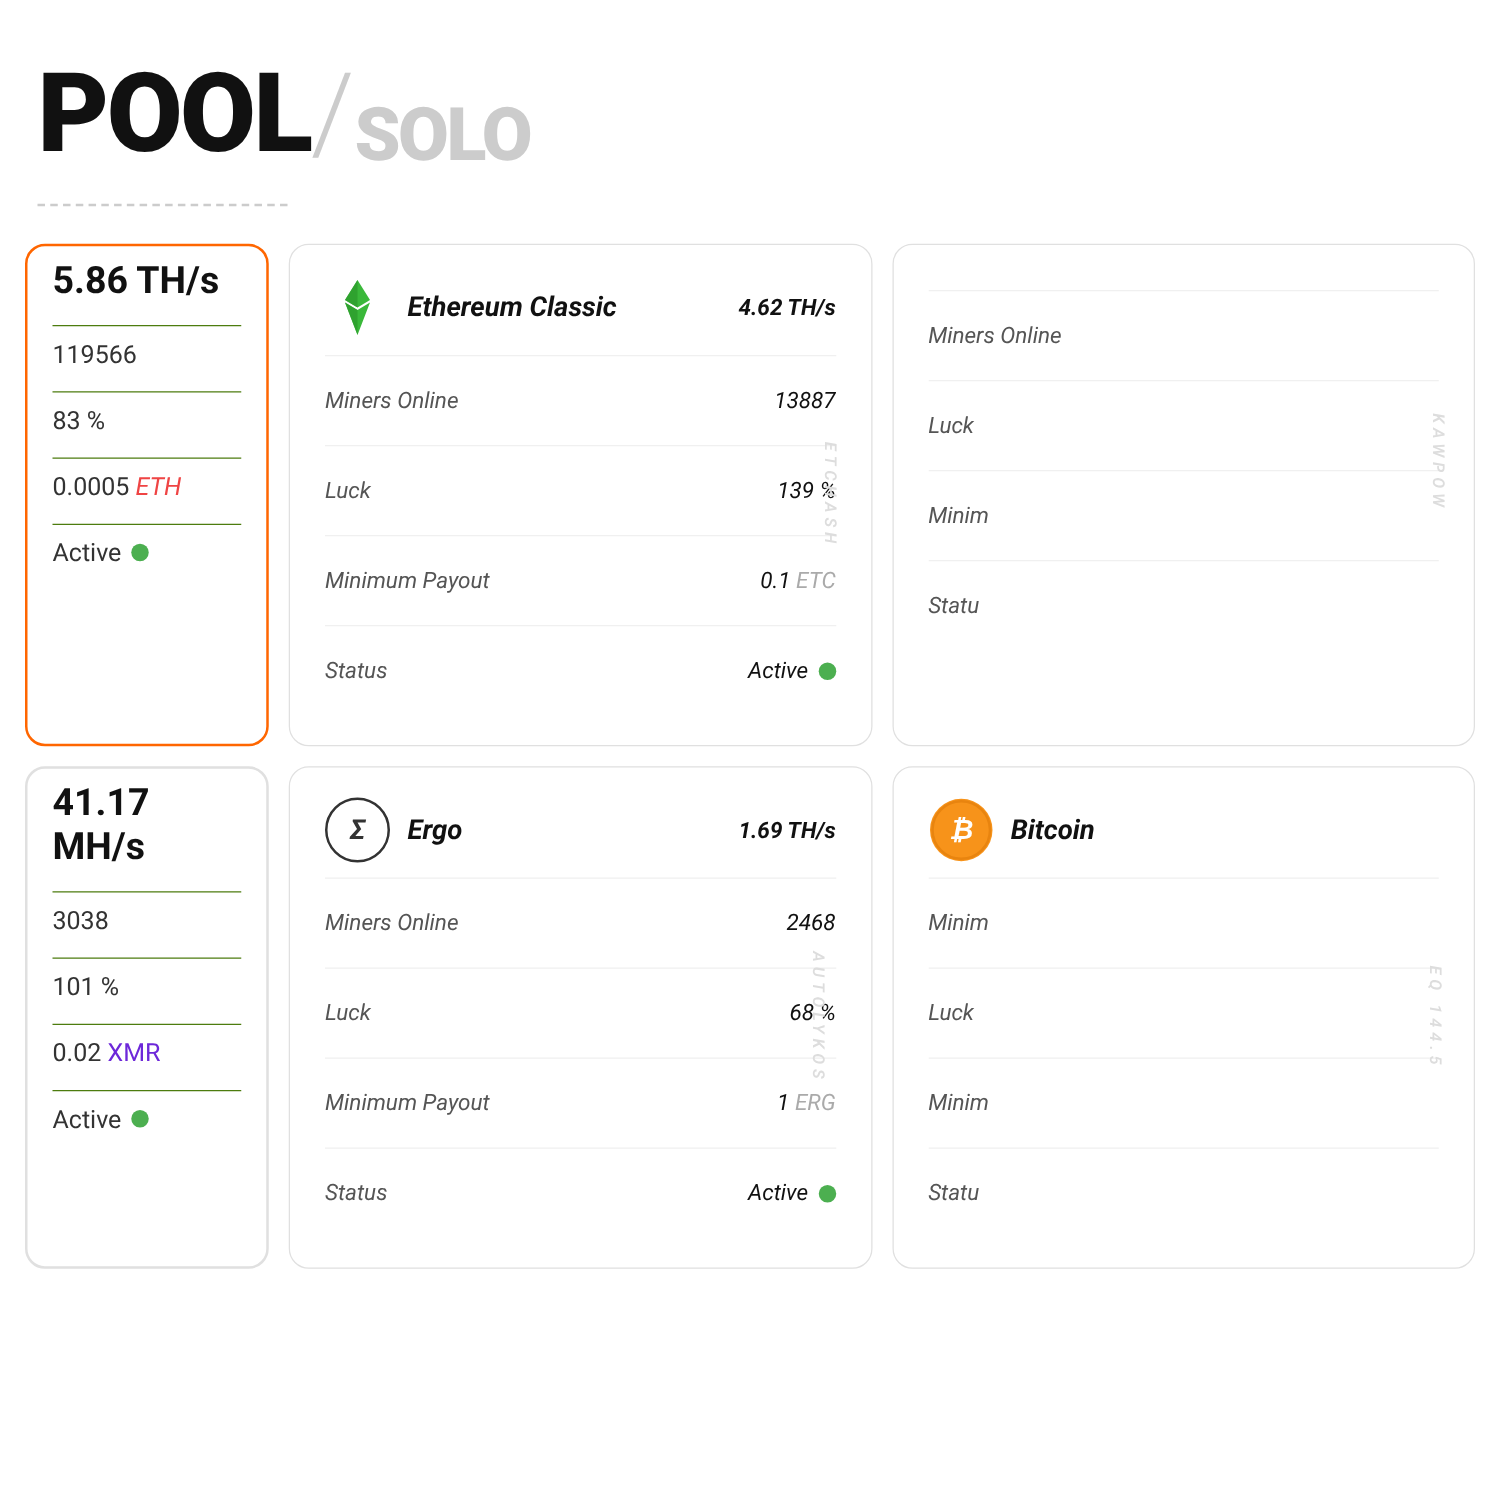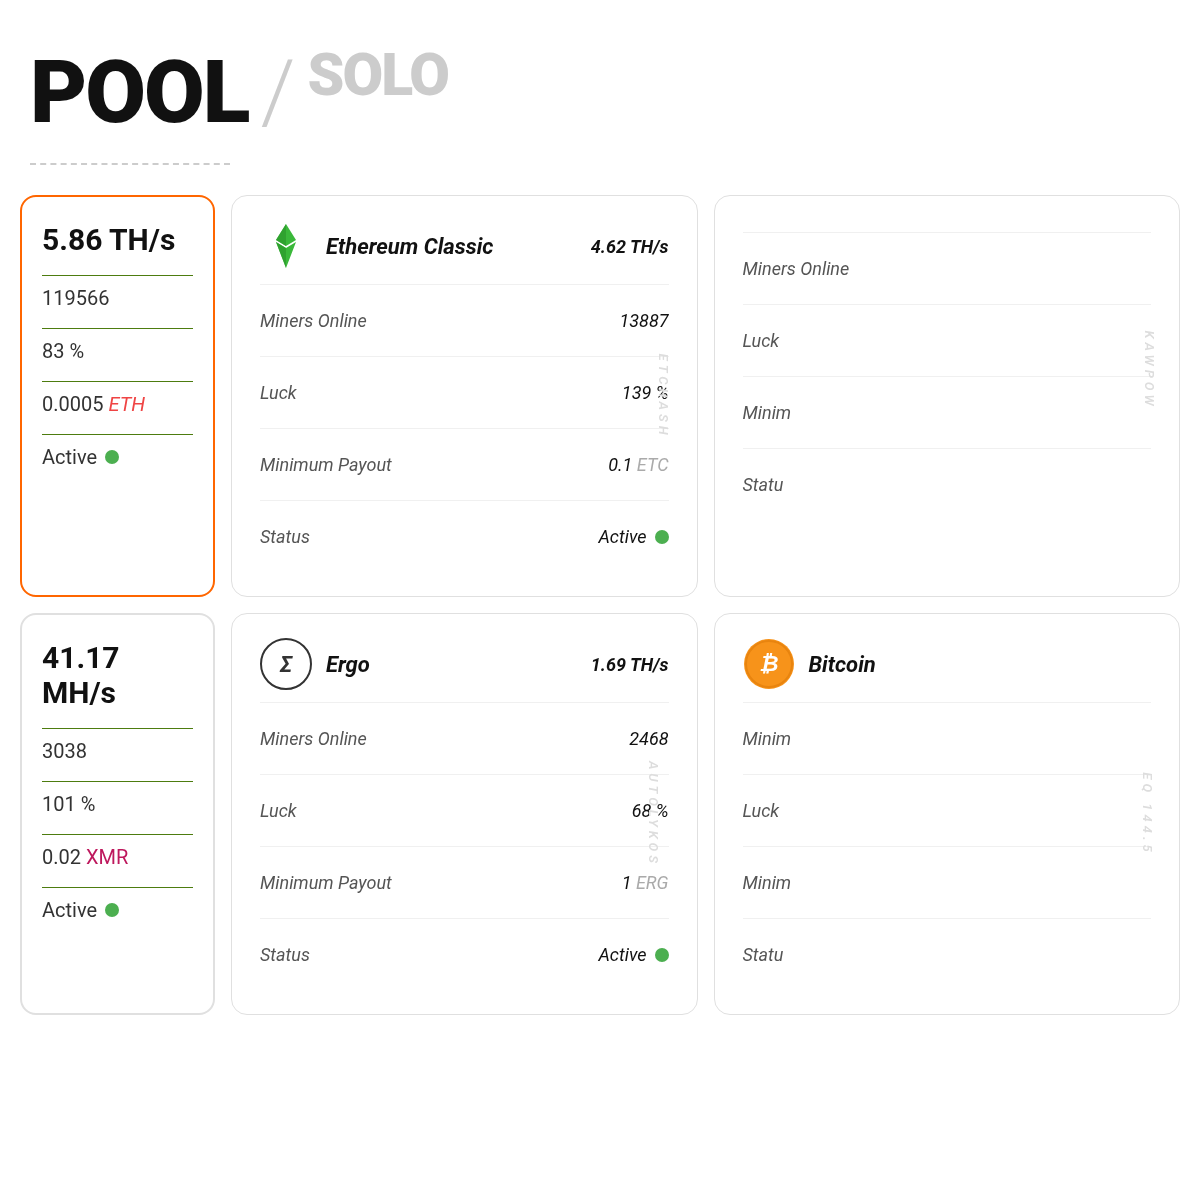--- a/index.html
+++ b/index.html
@@ -7,22 +7,21 @@
       font-family: -apple-system, BlinkMacSystemFont, 'Segoe UI', Roboto, sans-serif;
       background: #fff;
       width: 1200px;
       min-height: 1200px;
       overflow-x: hidden;
     }
 
     .header {
       padding: 40px 14px 20px 30px;
       display: flex;
-      align-items: flex-start;
-      gap: 12px;
+      align-items: flex-end;
     }
     .header-pool {
       font-size: 88px;
       font-weight: 900;
       color: #111;
       letter-spacing: -2px;
     }
     .header-slash {
       font-size: 88px;
       font-weight: 300;
@@ -39,21 +38,21 @@
       margin: 0 30px 30px 30px;
       border-top: 2px dashed #ccc;
       width: 200px;
       margin-left: 30px;
     }
 
     
     .small-card {
       border: 2.5px solid #ff6600;
       border-radius: 16px;
-      padding: 25px 20px;
+      padding: 10px 20px;
       display: flex;
       flex-direction: column;
       gap: 18px;
       position: relative;
       overflow: hidden;
       margin-left: 0;
     }
     .small-card.top {
       margin-left: 0;
       border-color: #ff6600;
@@ -313,21 +312,21 @@
 </div>
 
 <div class="row-2">
 
   <div class="small-card bottom">
     <div class="small-card-hashrate">41.17 MH/s</div>
     <div class="small-card-row">3038</div>
     <div class="small-card-row">101 %</div>
     <div class="small-card-row">
       <span>0.02</span>
-      <span style="color:#be185d;">XMR</span>
+      <span style="color:#6d28d9;">XMR</span>
     </div>
     <div class="small-card-row active-row">
       <span>Active</span>
       <span class="green-dot"></span>
     </div>
   </div>
 
   <div class="pool-card">
     <div class="pool-card-inner">
       <div class="pool-card-header">

